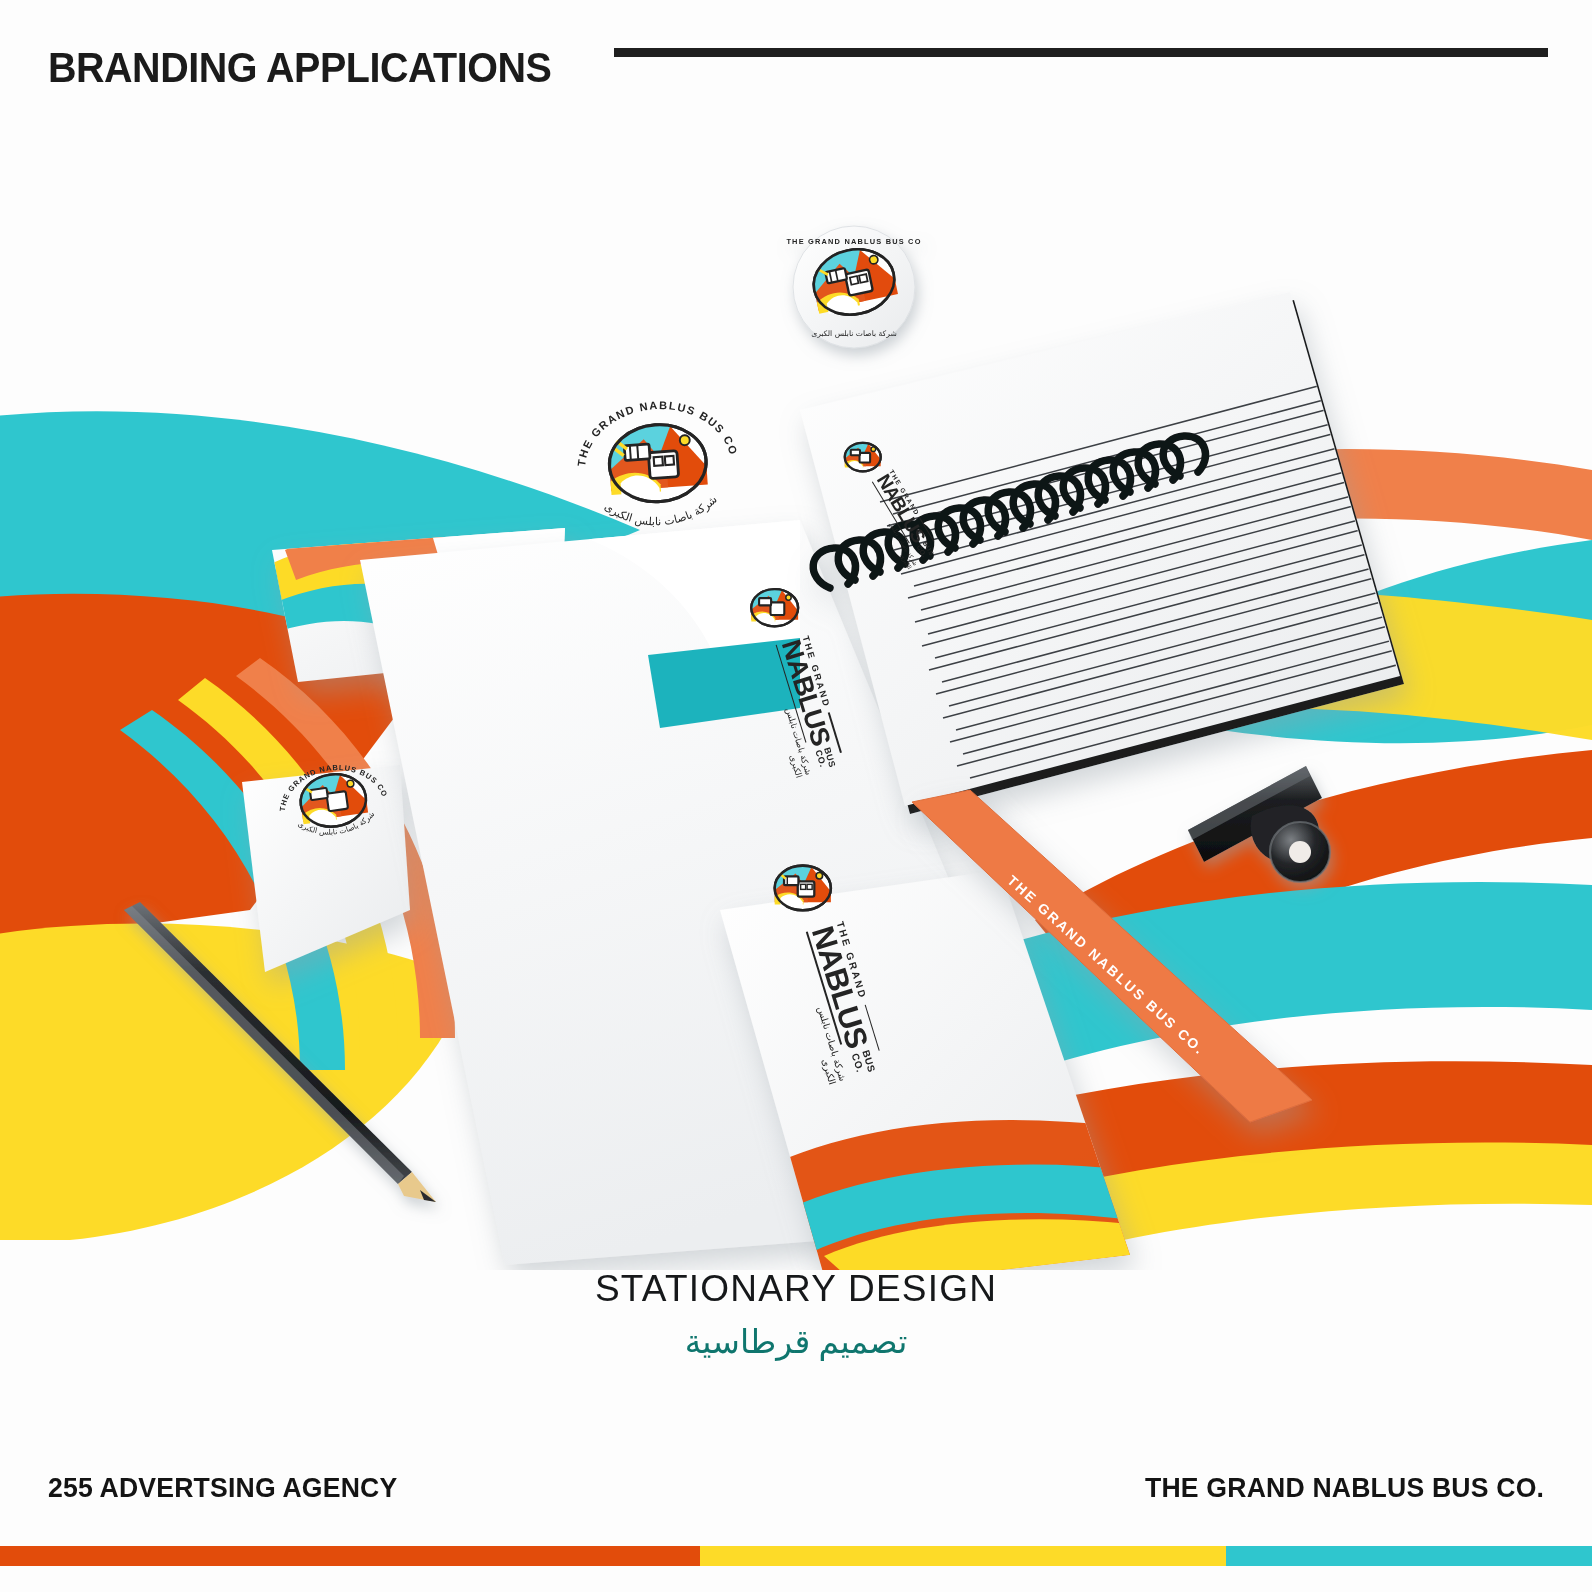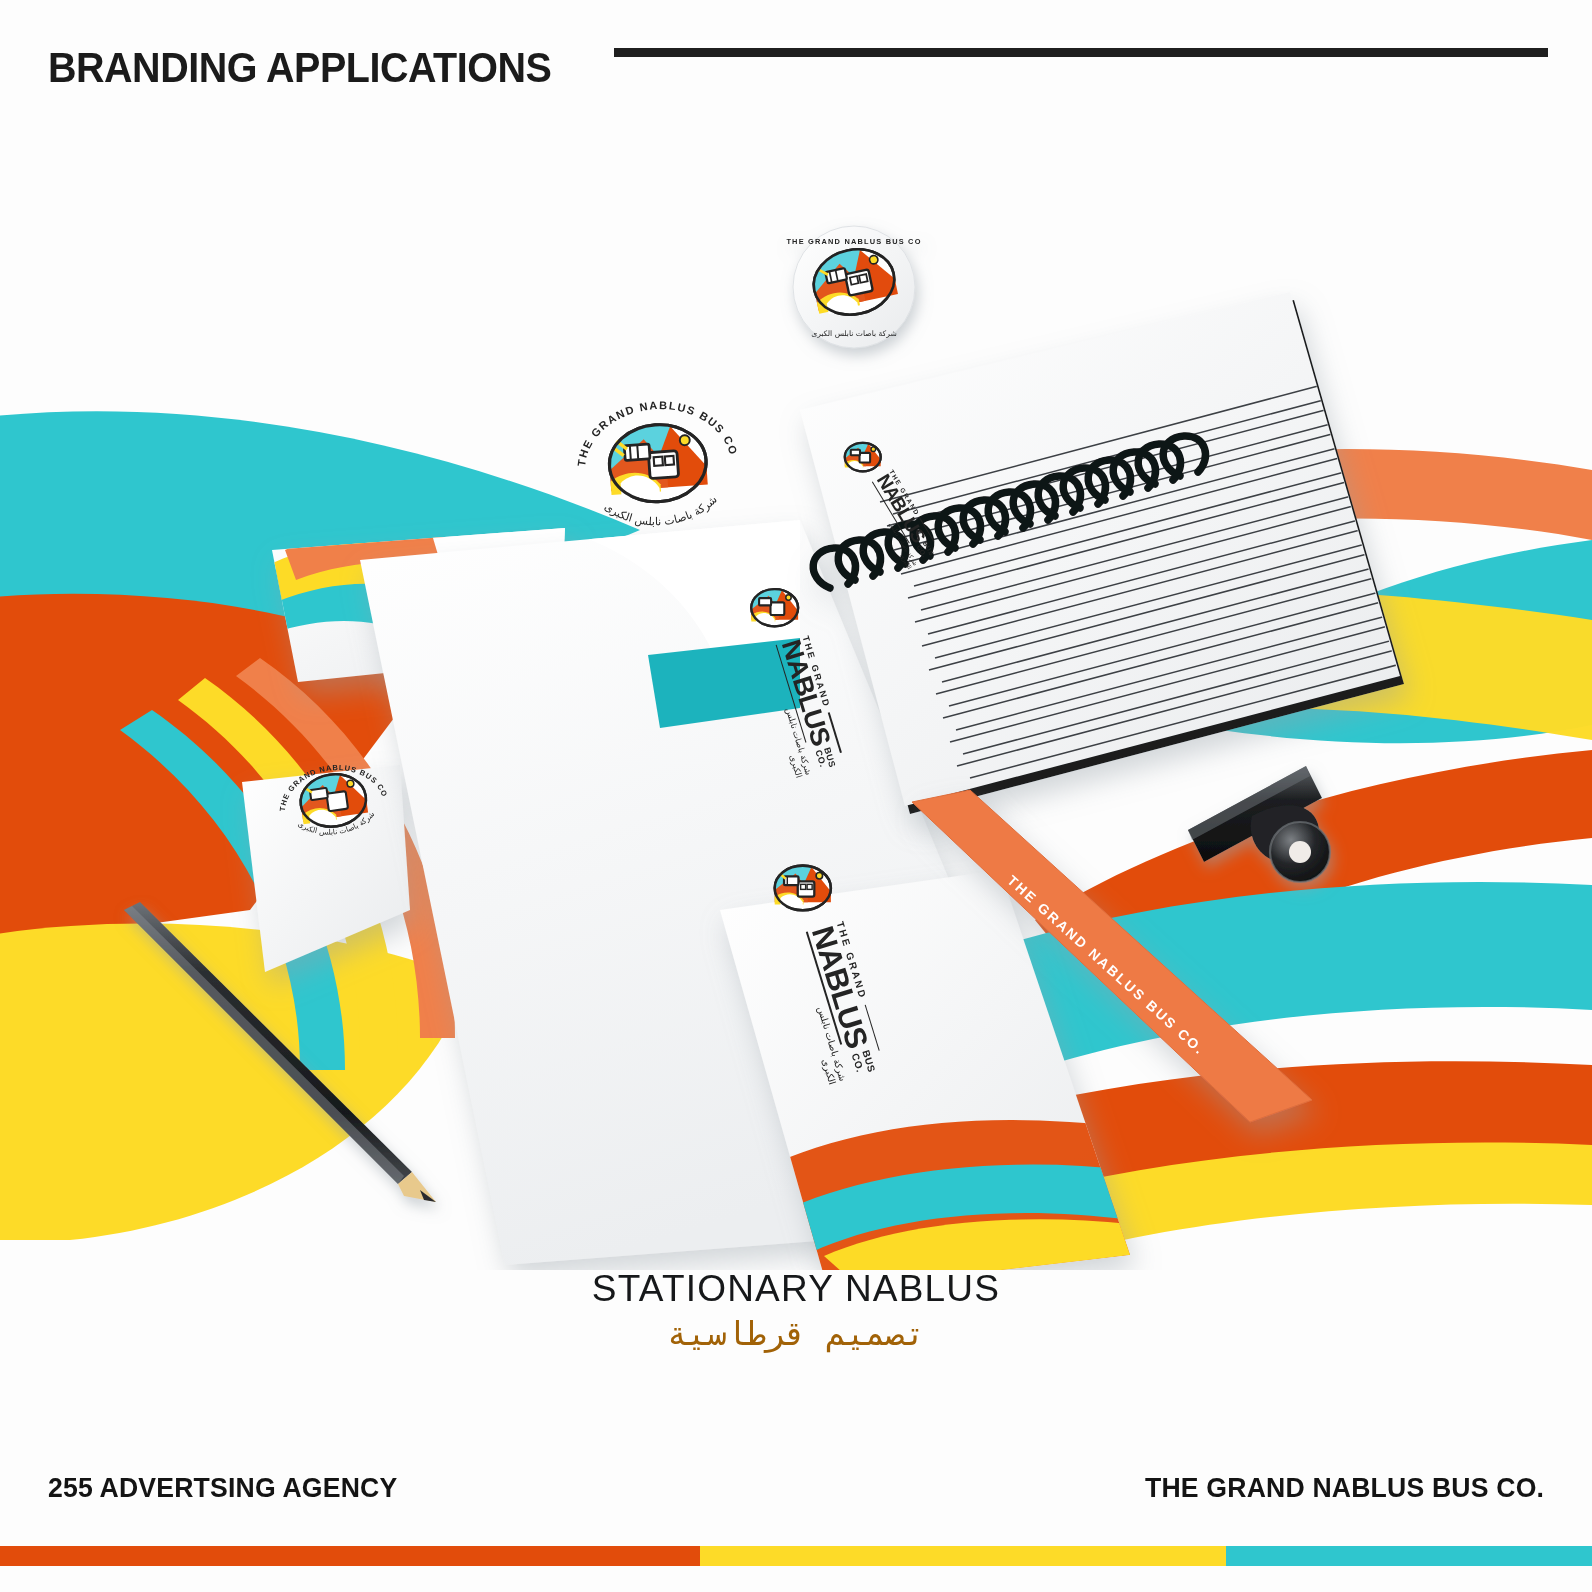--- a/index.html
+++ b/index.html
@@ -23,22 +23,22 @@
   .ftr-left{position:absolute;left:48px;top:1472px;font-size:28px;font-weight:bold;
             color:#141414;letter-spacing:.2px;transform:scaleX(.95);transform-origin:left center;}
   .ftr-right{position:absolute;right:48px;top:1472px;font-size:28px;font-weight:bold;
              color:#141414;letter-spacing:.2px;transform:scaleX(.95);transform-origin:right center;}
   .ftr-bar{position:absolute;left:0;top:1546px;width:1592px;height:20px;display:flex;}
   .ftr-bar i{display:block;height:100%;}
 
   
   .caption{position:absolute;left:0;top:1268px;width:1592px;text-align:center;}
   .cap-en{font-size:37px;color:#16181a;letter-spacing:1.2px;font-weight:400;}
-  .cap-ar{font-size:33px;color:#a16207;letter-spacing:2px;margin-top:4px;
-          font-family:Liberation Mono, monospace;direction:rtl;}
+  .cap-ar{font-size:33px;color:#0f766e;letter-spacing:2px;margin-top:12px;
+          font-family:Liberation Serif, serif;direction:rtl;}
 
   
   .scene{position:absolute;left:0;top:110px;width:1592px;height:1160px;overflow:hidden;}
   .scene svg{position:absolute;left:0;top:0;}
 
   
   .lockup{position:absolute;transform-origin:left top;color:#242424;}
   .lk-txt{position:absolute;left:0;top:0;}
   .lk-grand{font-size:9px;font-weight:bold;letter-spacing:2.4px;}
   .lk-nablus{font-size:27px;font-weight:bold;letter-spacing:-0.6px;line-height:.88;}
@@ -411,21 +411,21 @@
         <div class="lk-ar" style="font-size:6px;margin-top:1px;">شركة باصات نابلس</div>
         <div class="lk-ar" style="font-size:6px;">الكبرى</div>
       </div>
     </div>
 
     <div style="position:absolute;left:1015px;top:762px;transform:rotate(42deg);transform-origin:left top;
                 font-size:14px;font-weight:bold;color:#ffffff;letter-spacing:2.2px;white-space:nowrap;">THE GRAND NABLUS BUS CO.</div>
   </div>
 
   <div class="caption">
-    <div class="cap-en">STATIONARY NABLUS</div>
+    <div class="cap-en">STATIONARY DESIGN</div>
     <div class="cap-ar">تصميم قرطاسية</div>
   </div>
 
   <div class="ftr-left">255 ADVERTSING AGENCY</div>
   <div class="ftr-right">THE GRAND NABLUS BUS CO.</div>
   <div class="ftr-bar">
     <i style="width:44%;background:#E24C0B;"></i>
     <i style="width:33%;background:#FDDB28;"></i>
     <i style="width:23%;background:#2FC6CE;"></i>
   </div>

